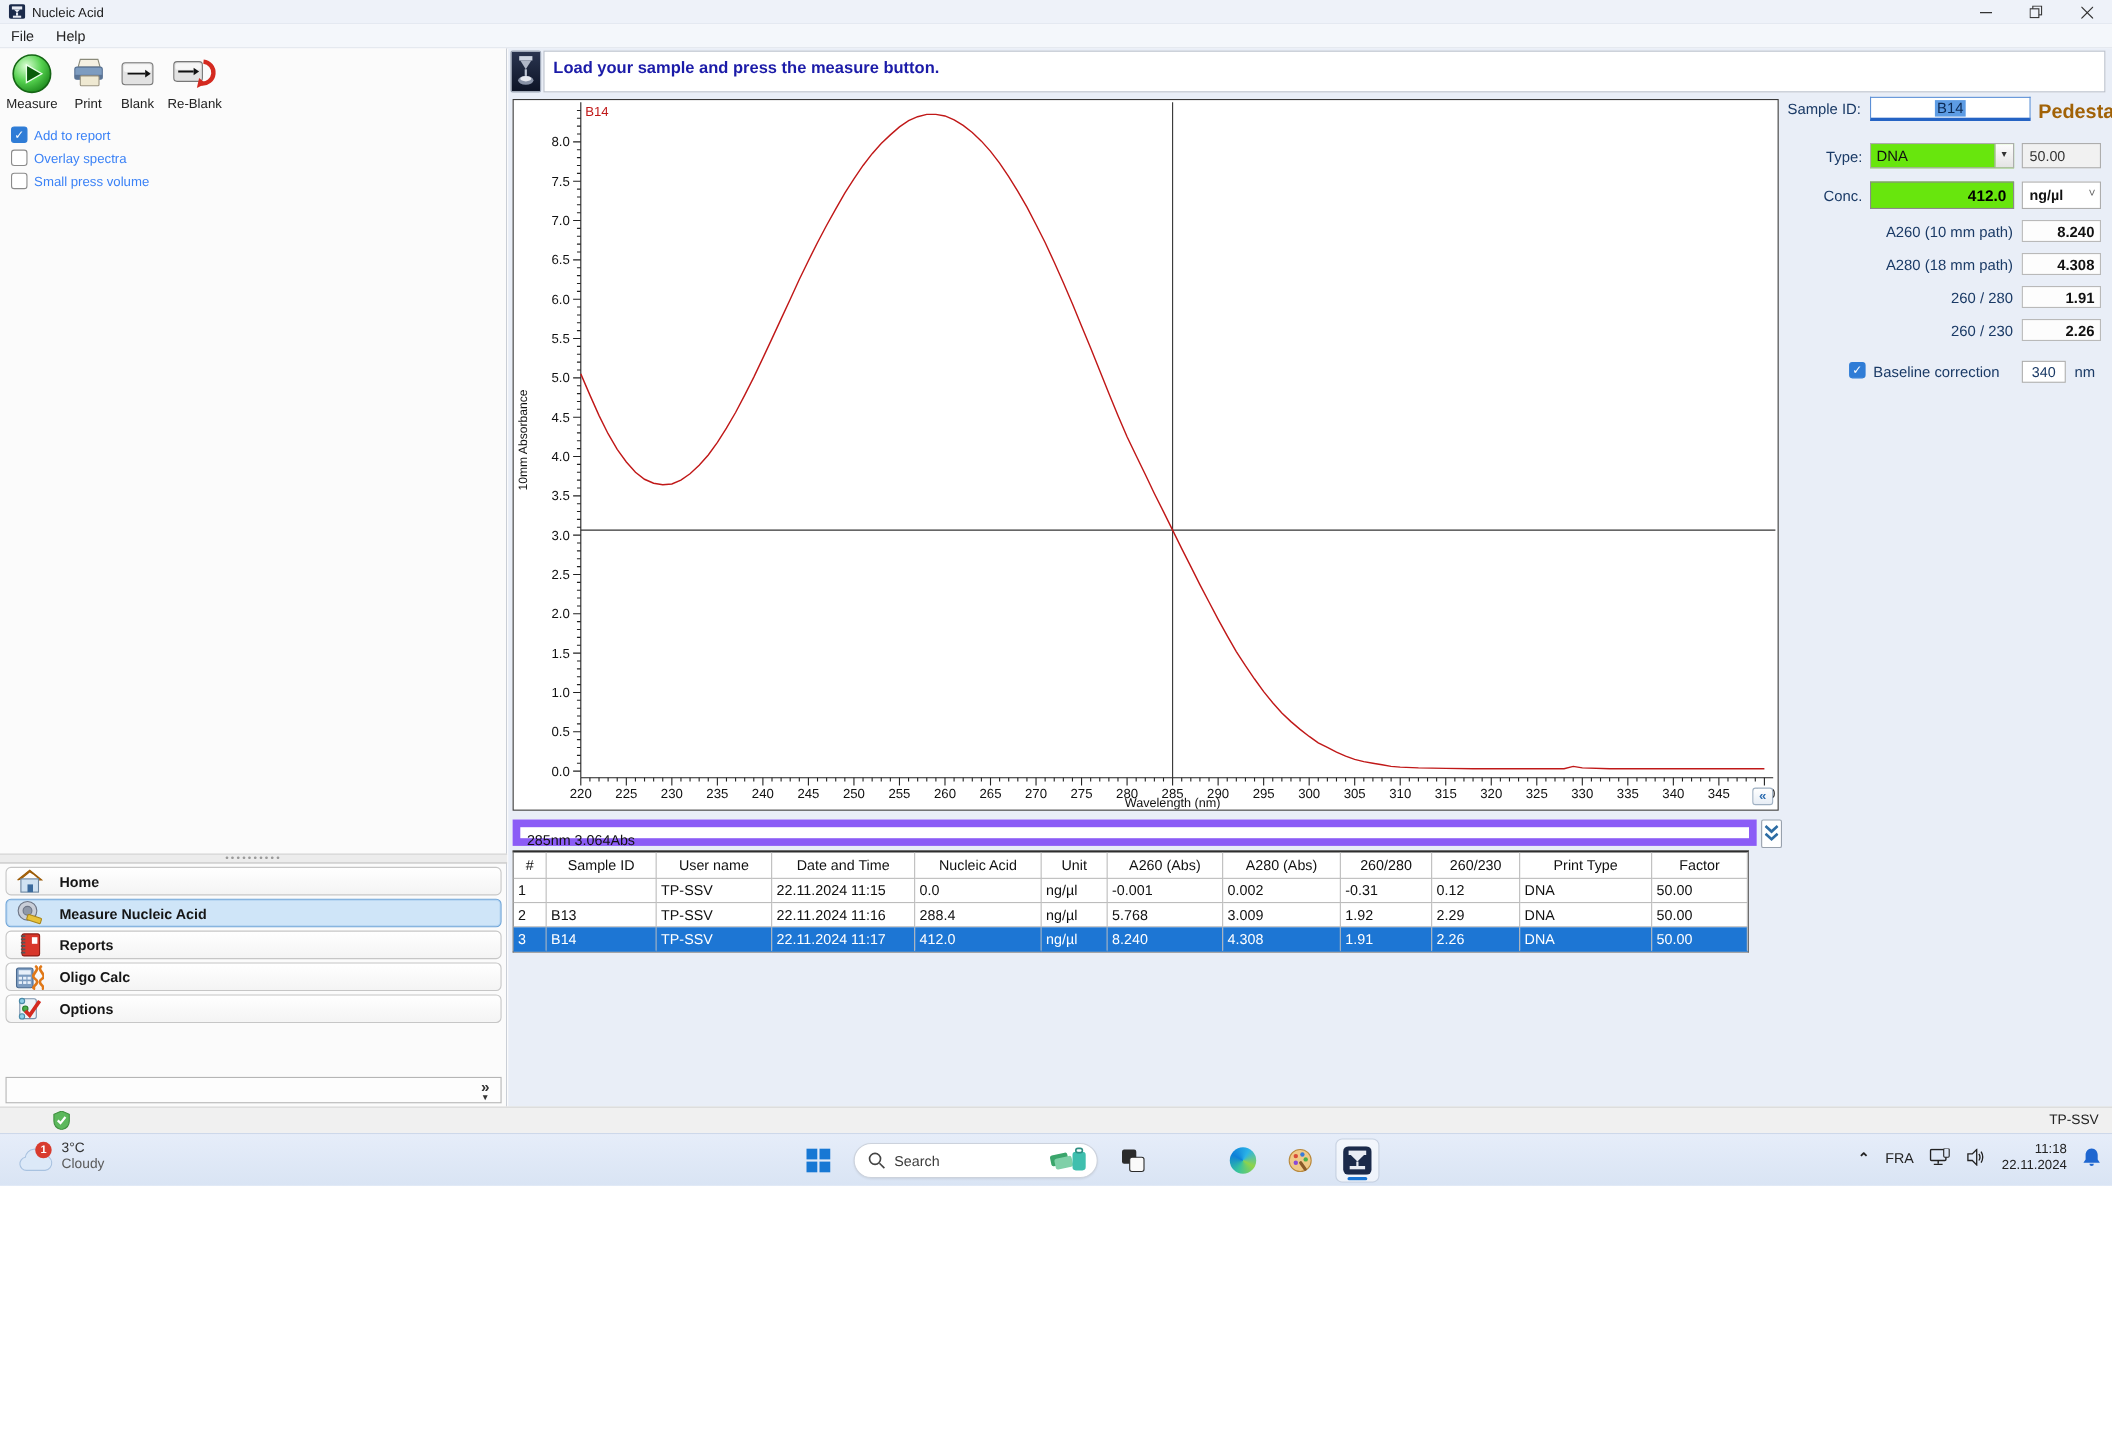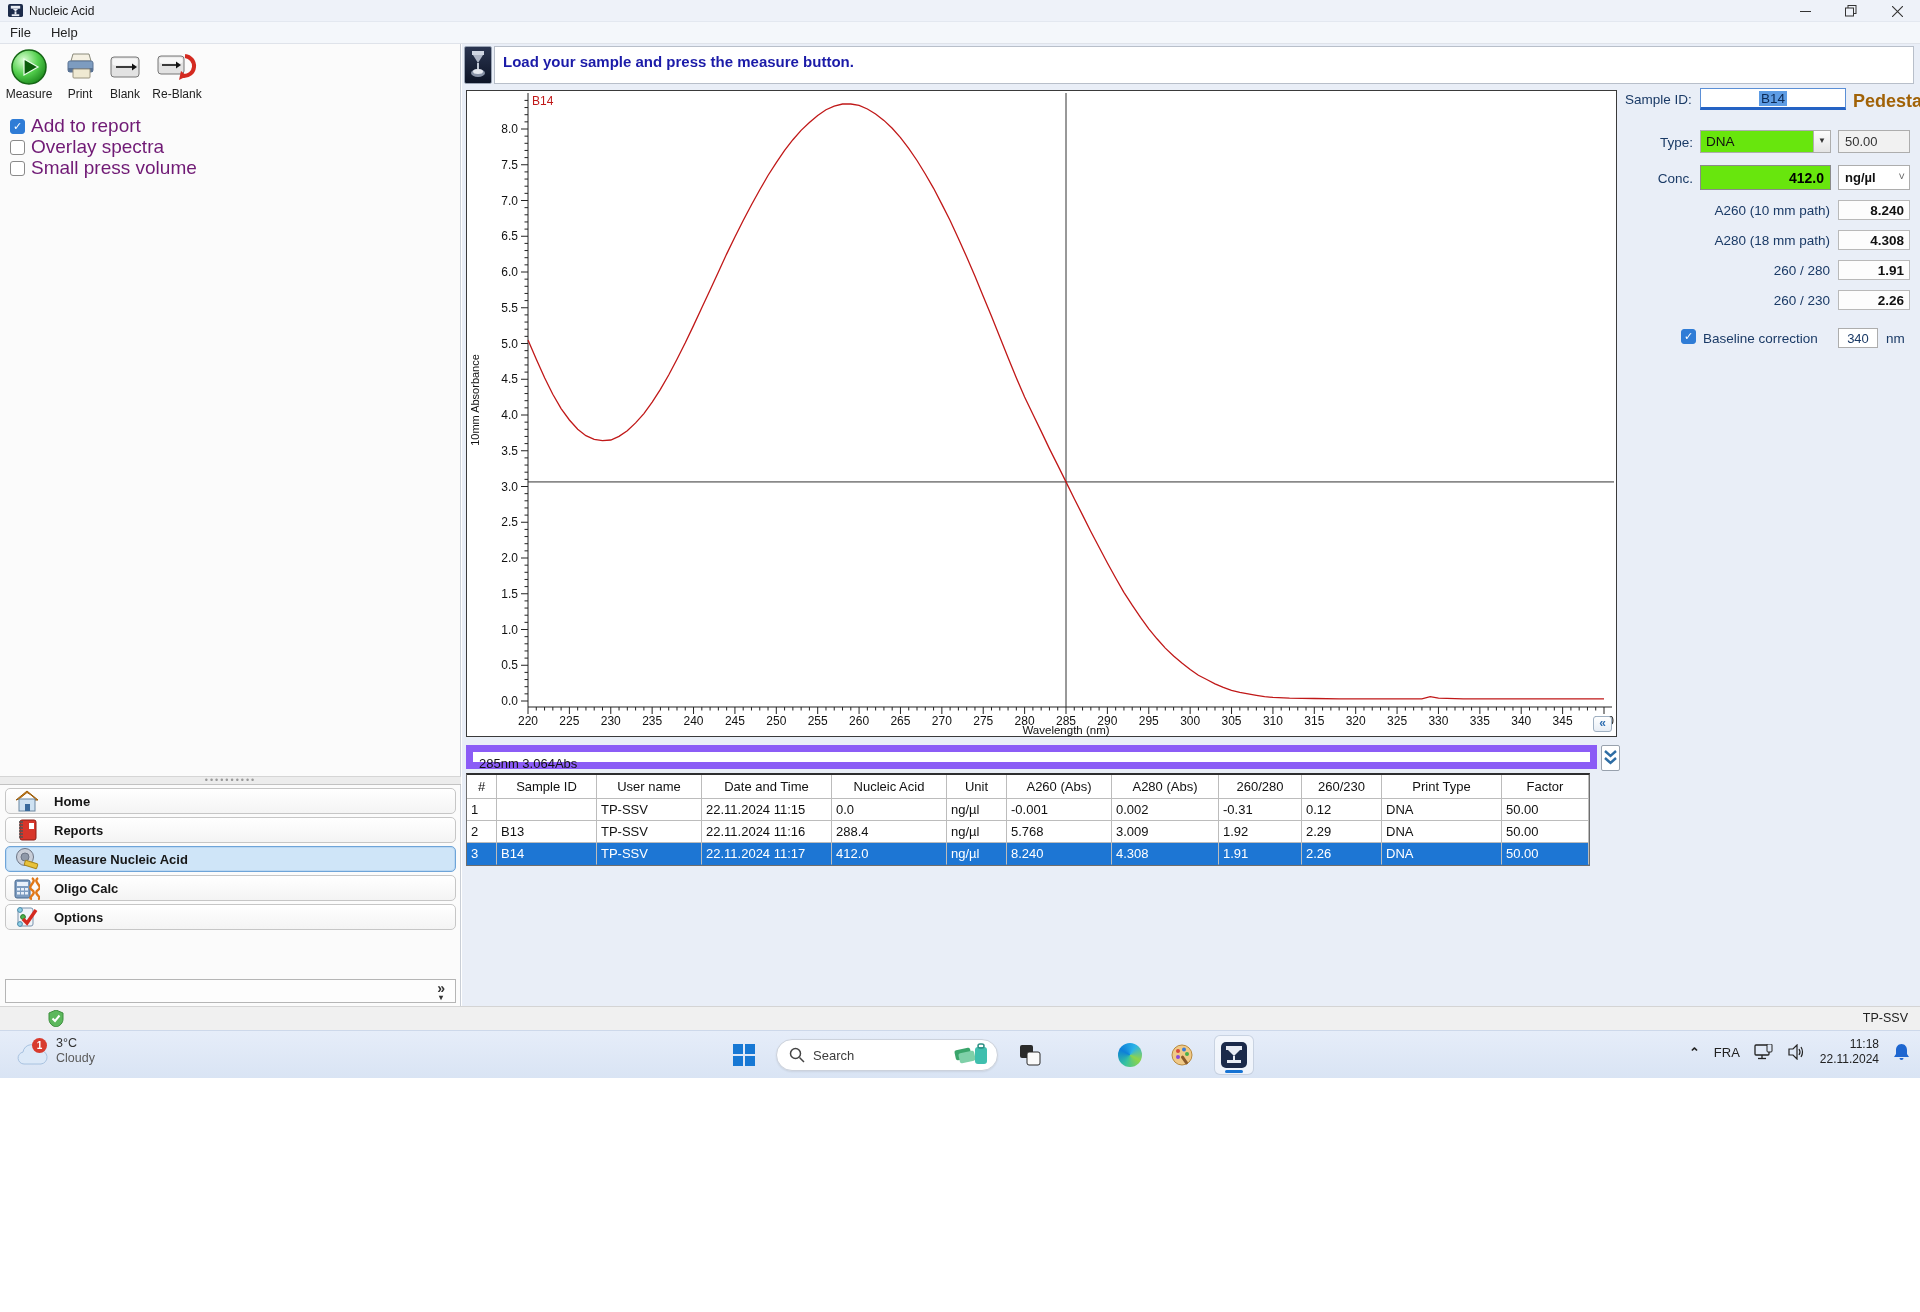--- a/index.html
+++ b/index.html
@@ -17,21 +17,21 @@
 
   
   .left-panel { position:absolute; left:0; top:44px; width:461px; height:962px; background:#fbfbfb; border-right:1px solid #c9ced6; }
   .toolbar { position:absolute; left:0; top:2px; width:100%; height:62px; }
   .tool-btn { position:absolute; top:2px; display:flex; flex-direction:column; align-items:center; }
   .tool-btn .t-ico { height:38px; display:flex; align-items:center; justify-content:center; }
   .tool-btn .t-lbl { font-size:12px; color:#222; margin-top:1px; }
   .chk-row { position:absolute; left:10px; display:flex; align-items:center; gap:6px; }
   .chk-box { width:15px; height:15px; border:1px solid #8a8a8a; border-radius:3px; background:#fff; display:flex; align-items:center; justify-content:center; font-size:11px; color:#fff; }
   .chk-box.on { background:#2f7cd6; border-color:#2f7cd6; }
-  .chk-lbl { font-size:19px; color:#701a75; }
+  .chk-lbl { font-size:12px; color:#3b82f6; }
 
   .splitter { position:absolute; left:0; top:732px; width:461px; height:9px; background:#ececec; border-top:1px solid #d5d5d5; border-bottom:1px solid #c2c2c2; text-align:center; color:#9a9a9a; font-size:9px; line-height:7px; letter-spacing:2px; }
   .nav { position:absolute; left:0; top:741px; width:461px; }
   .nav-item { position:relative; margin:3px 5px; height:26px; background:linear-gradient(#ffffff,#f4f4f4); border:1px solid #c6c6c6; border-radius:5px; display:flex; align-items:center; }
   .nav-item.sel { background:#cfe5f8; border:1px solid #6ea4d8; box-shadow:0 0 0 1px #b9d7f2 inset; }
   .nav-ico { width:26px; height:22px; margin-left:8px; display:flex; align-items:center; justify-content:center; }
   .nav-lbl { margin-left:14px; font-size:13px; font-weight:bold; color:#161616; }
   .nav-more { position:absolute; left:5px; top:935px; width:451px; height:24px; background:#fdfdfd; border:1px solid #b5b5b5; }
   .nav-more .gg { position:absolute; right:10px; top:2px; font-size:14px; font-weight:bold; color:#333; line-height:12px; text-align:center;}
   .nav-more .gg .car { display:block; font-size:8px; margin-top:-2px; color:#333; }
@@ -199,46 +199,46 @@
         <div class="nav-item">
           <span class="nav-ico">
             <svg width="24" height="22" viewBox="0 0 24 22">
               <polygon points="12,1 23,10 20,10 20,8.5 16,5 12,2.5 4,9 1,10" fill="#e08818" stroke="#9c5c08"></polygon>
               <rect x="4" y="9" width="16" height="12" fill="#cfe2f2" stroke="#6a86a0"></rect>
               <rect x="10" y="14" width="5" height="7" fill="#3a6a9c"></rect>
             </svg>
           </span>
           <span class="nav-lbl">Home</span>
         </div>
+        <div class="nav-item sel">
+          <span class="nav-ico">
+            <svg width="26" height="24" viewBox="0 0 26 24">
+              <circle cx="11" cy="10" r="8.5" fill="#c9ced8" stroke="#6d7585"></circle>
+              <circle cx="11" cy="10" r="4" fill="#8f98a8" stroke="#6d7585"></circle>
+              <rect x="11" y="13" width="13" height="5" rx="1" fill="#e8c23a" stroke="#a8861c" transform="rotate(18 11 15)"></rect>
+            </svg>
+          </span>
+          <span class="nav-lbl">Measure Nucleic Acid</span>
+        </div>
         <div class="nav-item">
           <span class="nav-ico">
             <svg width="24" height="24" viewBox="0 0 24 24">
               <rect x="5" y="2" width="16" height="20" rx="2" fill="#d8362a" stroke="#8e1c14"></rect>
               <rect x="14" y="5" width="5" height="6" fill="#fff"></rect>
               <g stroke="#555" stroke-width="1.6">
                 <line x1="4" y1="4" x2="8" y2="4"></line>
                 <line x1="4" y1="7" x2="8" y2="7"></line>
                 <line x1="4" y1="10" x2="8" y2="10"></line>
                 <line x1="4" y1="13" x2="8" y2="13"></line>
                 <line x1="4" y1="16" x2="8" y2="16"></line>
                 <line x1="4" y1="19" x2="8" y2="19"></line>
               </g>
             </svg>
           </span>
           <span class="nav-lbl">Reports</span>
-        </div>
-        <div class="nav-item sel">
-          <span class="nav-ico">
-            <svg width="26" height="24" viewBox="0 0 26 24">
-              <circle cx="11" cy="10" r="8.5" fill="#c9ced8" stroke="#6d7585"></circle>
-              <circle cx="11" cy="10" r="4" fill="#8f98a8" stroke="#6d7585"></circle>
-              <rect x="11" y="13" width="13" height="5" rx="1" fill="#e8c23a" stroke="#a8861c" transform="rotate(18 11 15)"></rect>
-            </svg>
-          </span>
-          <span class="nav-lbl">Measure Nucleic Acid</span>
         </div>
         <div class="nav-item">
           <span class="nav-ico">
             <svg width="26" height="24" viewBox="0 0 26 24">
               <rect x="1" y="4" width="15" height="18" rx="2" fill="#7d9cc0" stroke="#4a6a90"></rect>
               <rect x="3" y="6" width="11" height="4" fill="#e8f0fa"></rect>
               <g fill="#e8f0fa">
                 <rect x="3" y="12" width="3" height="2.5"></rect>
                 <rect x="7" y="12" width="3" height="2.5"></rect>
                 <rect x="11" y="12" width="3" height="2.5"></rect>

